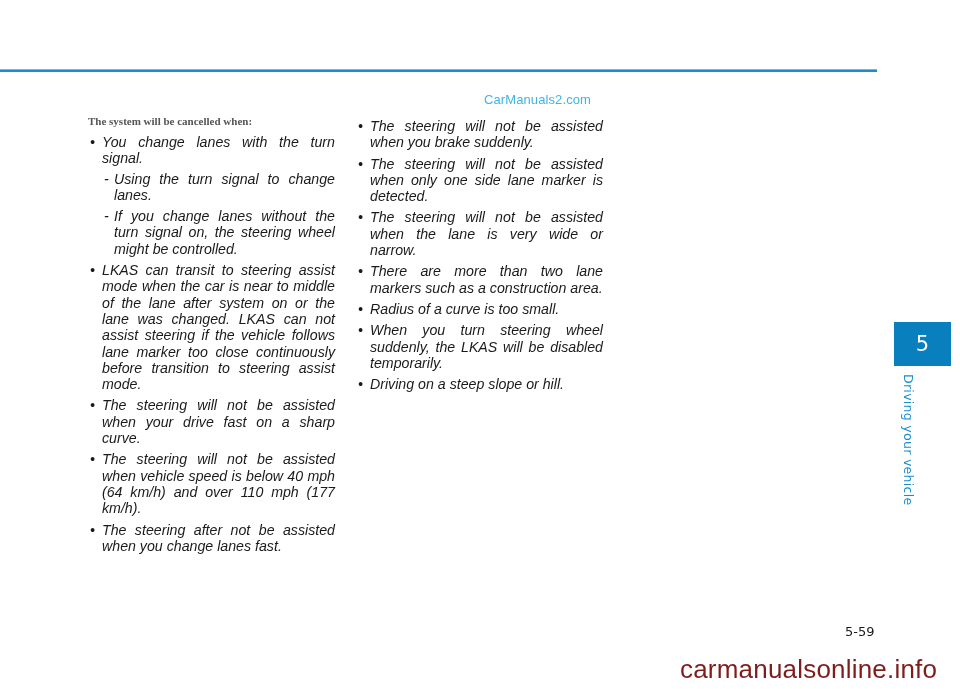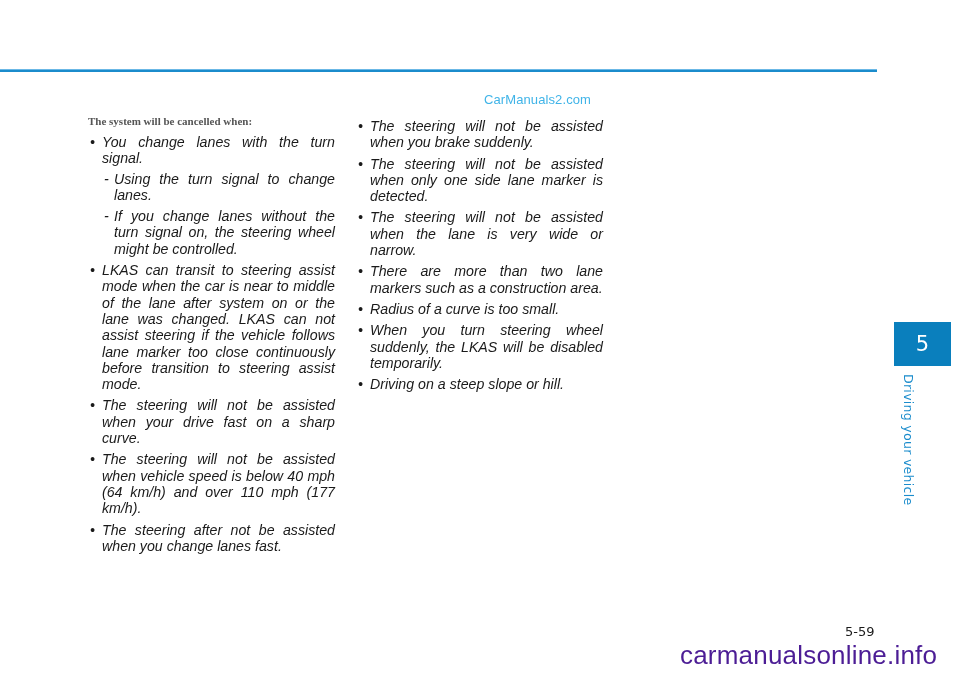--- a/index.html
+++ b/index.html
@@ -45,22 +45,22 @@
     position: absolute; left: 901px; top: 374px;
     writing-mode: vertical-rl; transform: none;
     font-family: "DejaVu Sans", sans-serif; font-size: 12.5px; color: #1b8ccc;
     letter-spacing: 0.3px;
   }
   .page-number {
     position: absolute; left: 845px; top: 624px;
     font-family: "DejaVu Sans", sans-serif; font-size: 13px; color: #1a1a1a;
   }
   .watermark-bottom {
-    position: absolute; left: 680px; top: 640px;
-    font-size: 26px; color: #4c1d95; letter-spacing: 0.2px;
+    position: absolute; left: 680px; top: 654px;
+    font-size: 26px; color: #7f1d1d; letter-spacing: 0.2px;
   }
 </style>
 </head>
 <body>
 
 <div class="top-rule"></div>
 
 <div class="watermark-top">CarManuals2.com</div>
 
 <div class="col col-left">

